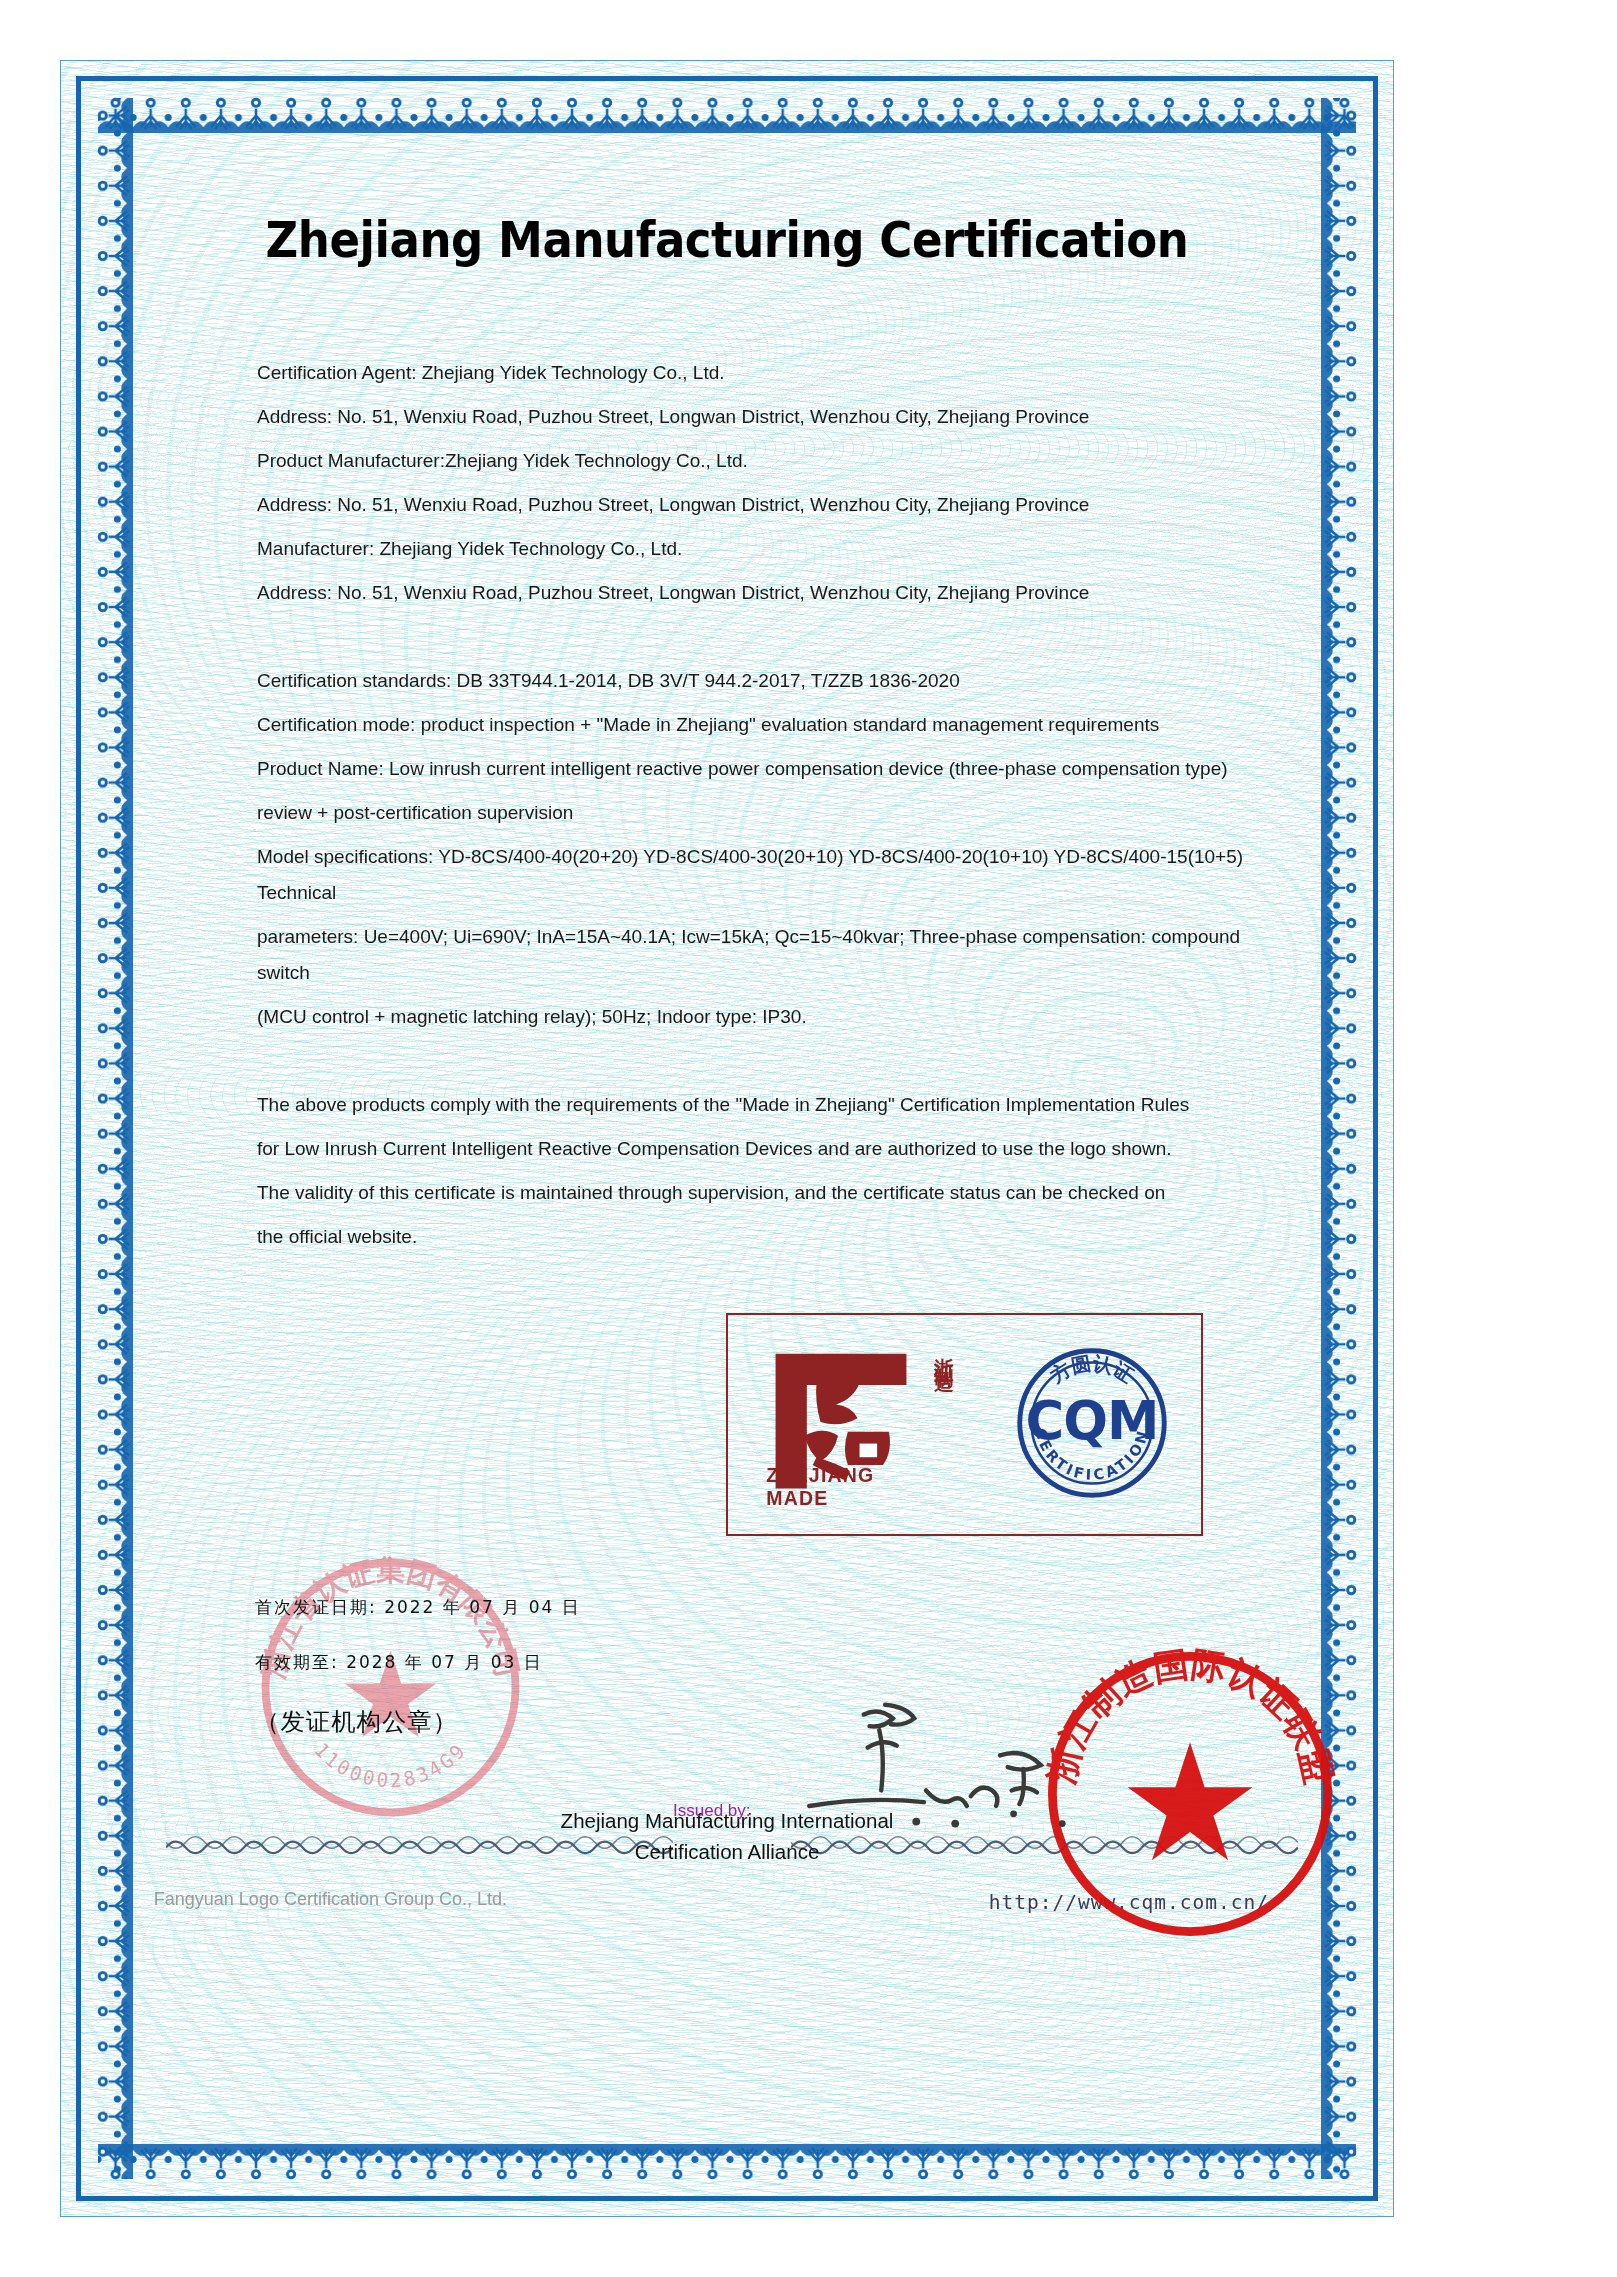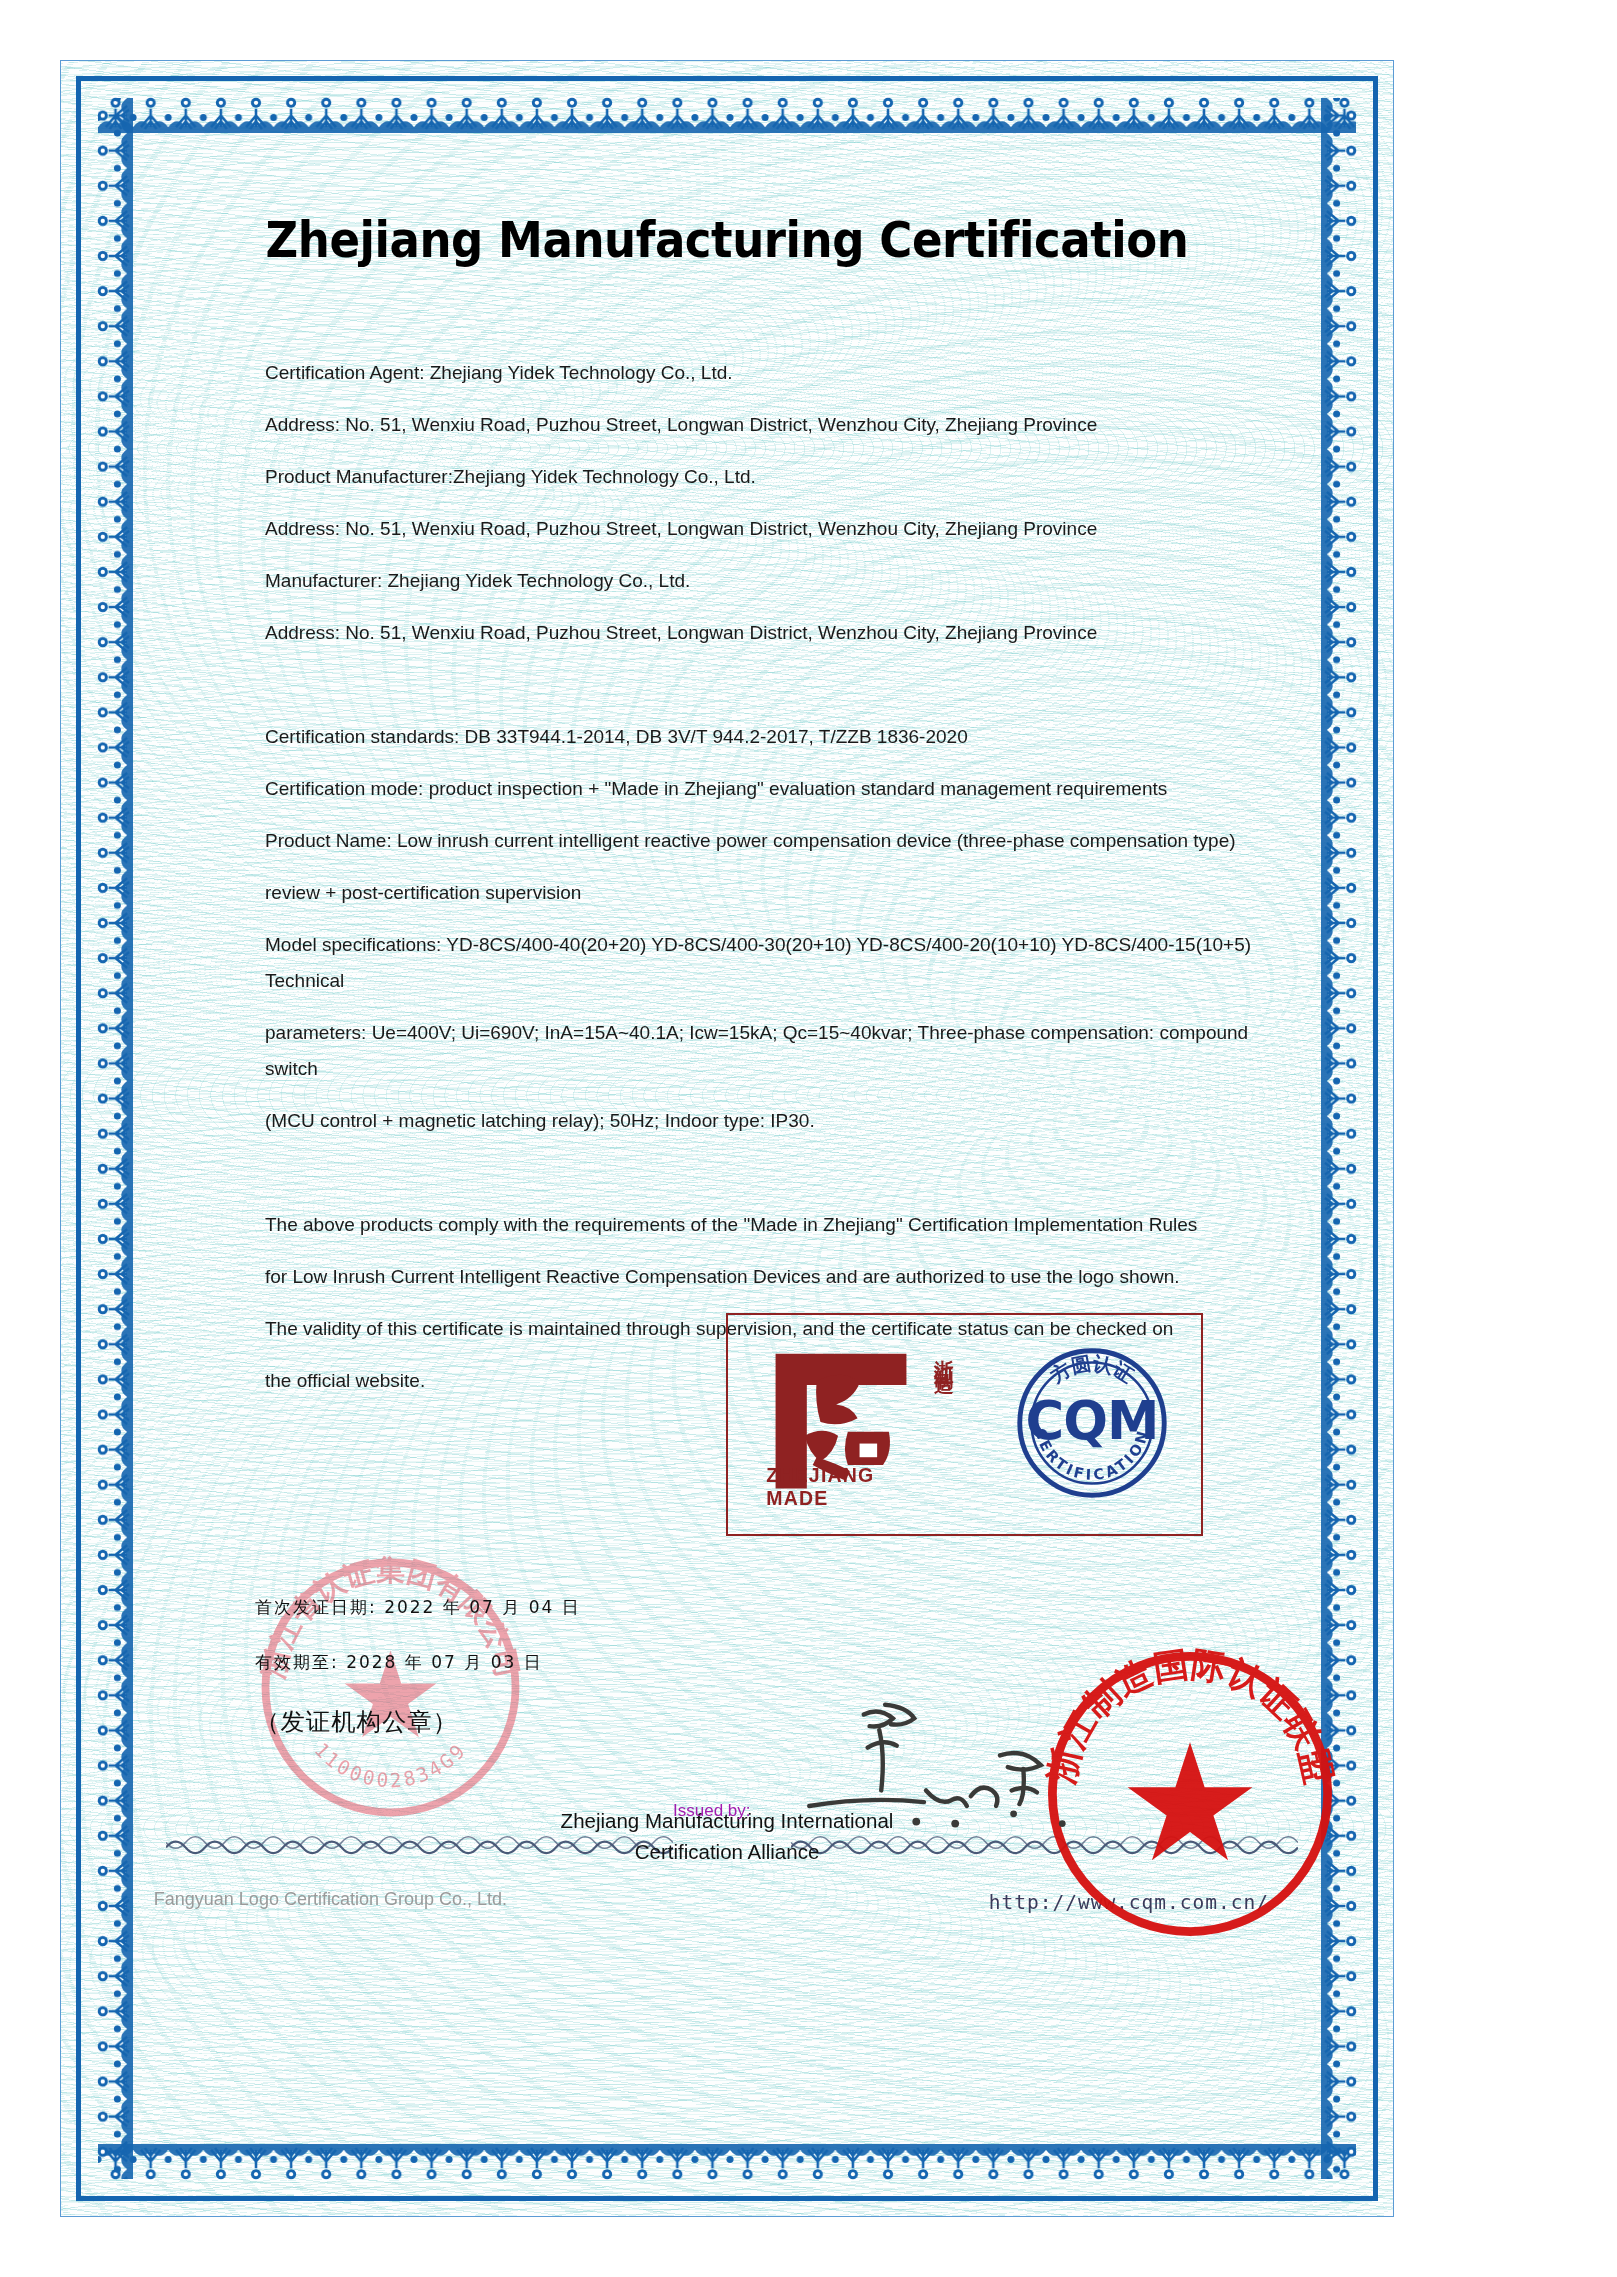--- a/index.html
+++ b/index.html
@@ -78,33 +78,33 @@
   }
 
   .body-block{
     margin-top:86px;
     padding-left:103px;
     padding-right:19.5px;
     font-size:19px;
     color:#1a1a1a;
     line-height:36px;
   }
-  .body-block p{margin:16px;}
+  .body-block p{margin:8px;}
   .gap-sm{height:36px;}
 
   
   .logo-box{
     position:absolute;
     left:580px;top:1167px;
     width:473px;height:219px;
     border:2.4px solid #8f2222;
     display:flex;align-items:center;justify-content:space-around;
     background:transparent;
   }
-  .zj-logo{display:flex;align-items:center;gap:5.9px;margin-left:3.9px;}
+  .zj-logo{display:flex;align-items:flex-start;gap:5.9px;margin-left:3.9px;}
   .zj-mark{position:relative;width:166px;height:166px;}
   .zj-vert{
     font-family:"DejaVu Sans",sans-serif;
     writing-mode:vertical-rl;
     font-size:19.5px;font-weight:bold;color:#8f2222;
     letter-spacing:4.9px;height:137px;margin-bottom:25px;
   }
   .zj-made{
     position:absolute;left:7.8px;bottom:-2px;
     font-size:19.5px;font-weight:bold;color:#8f2222;

